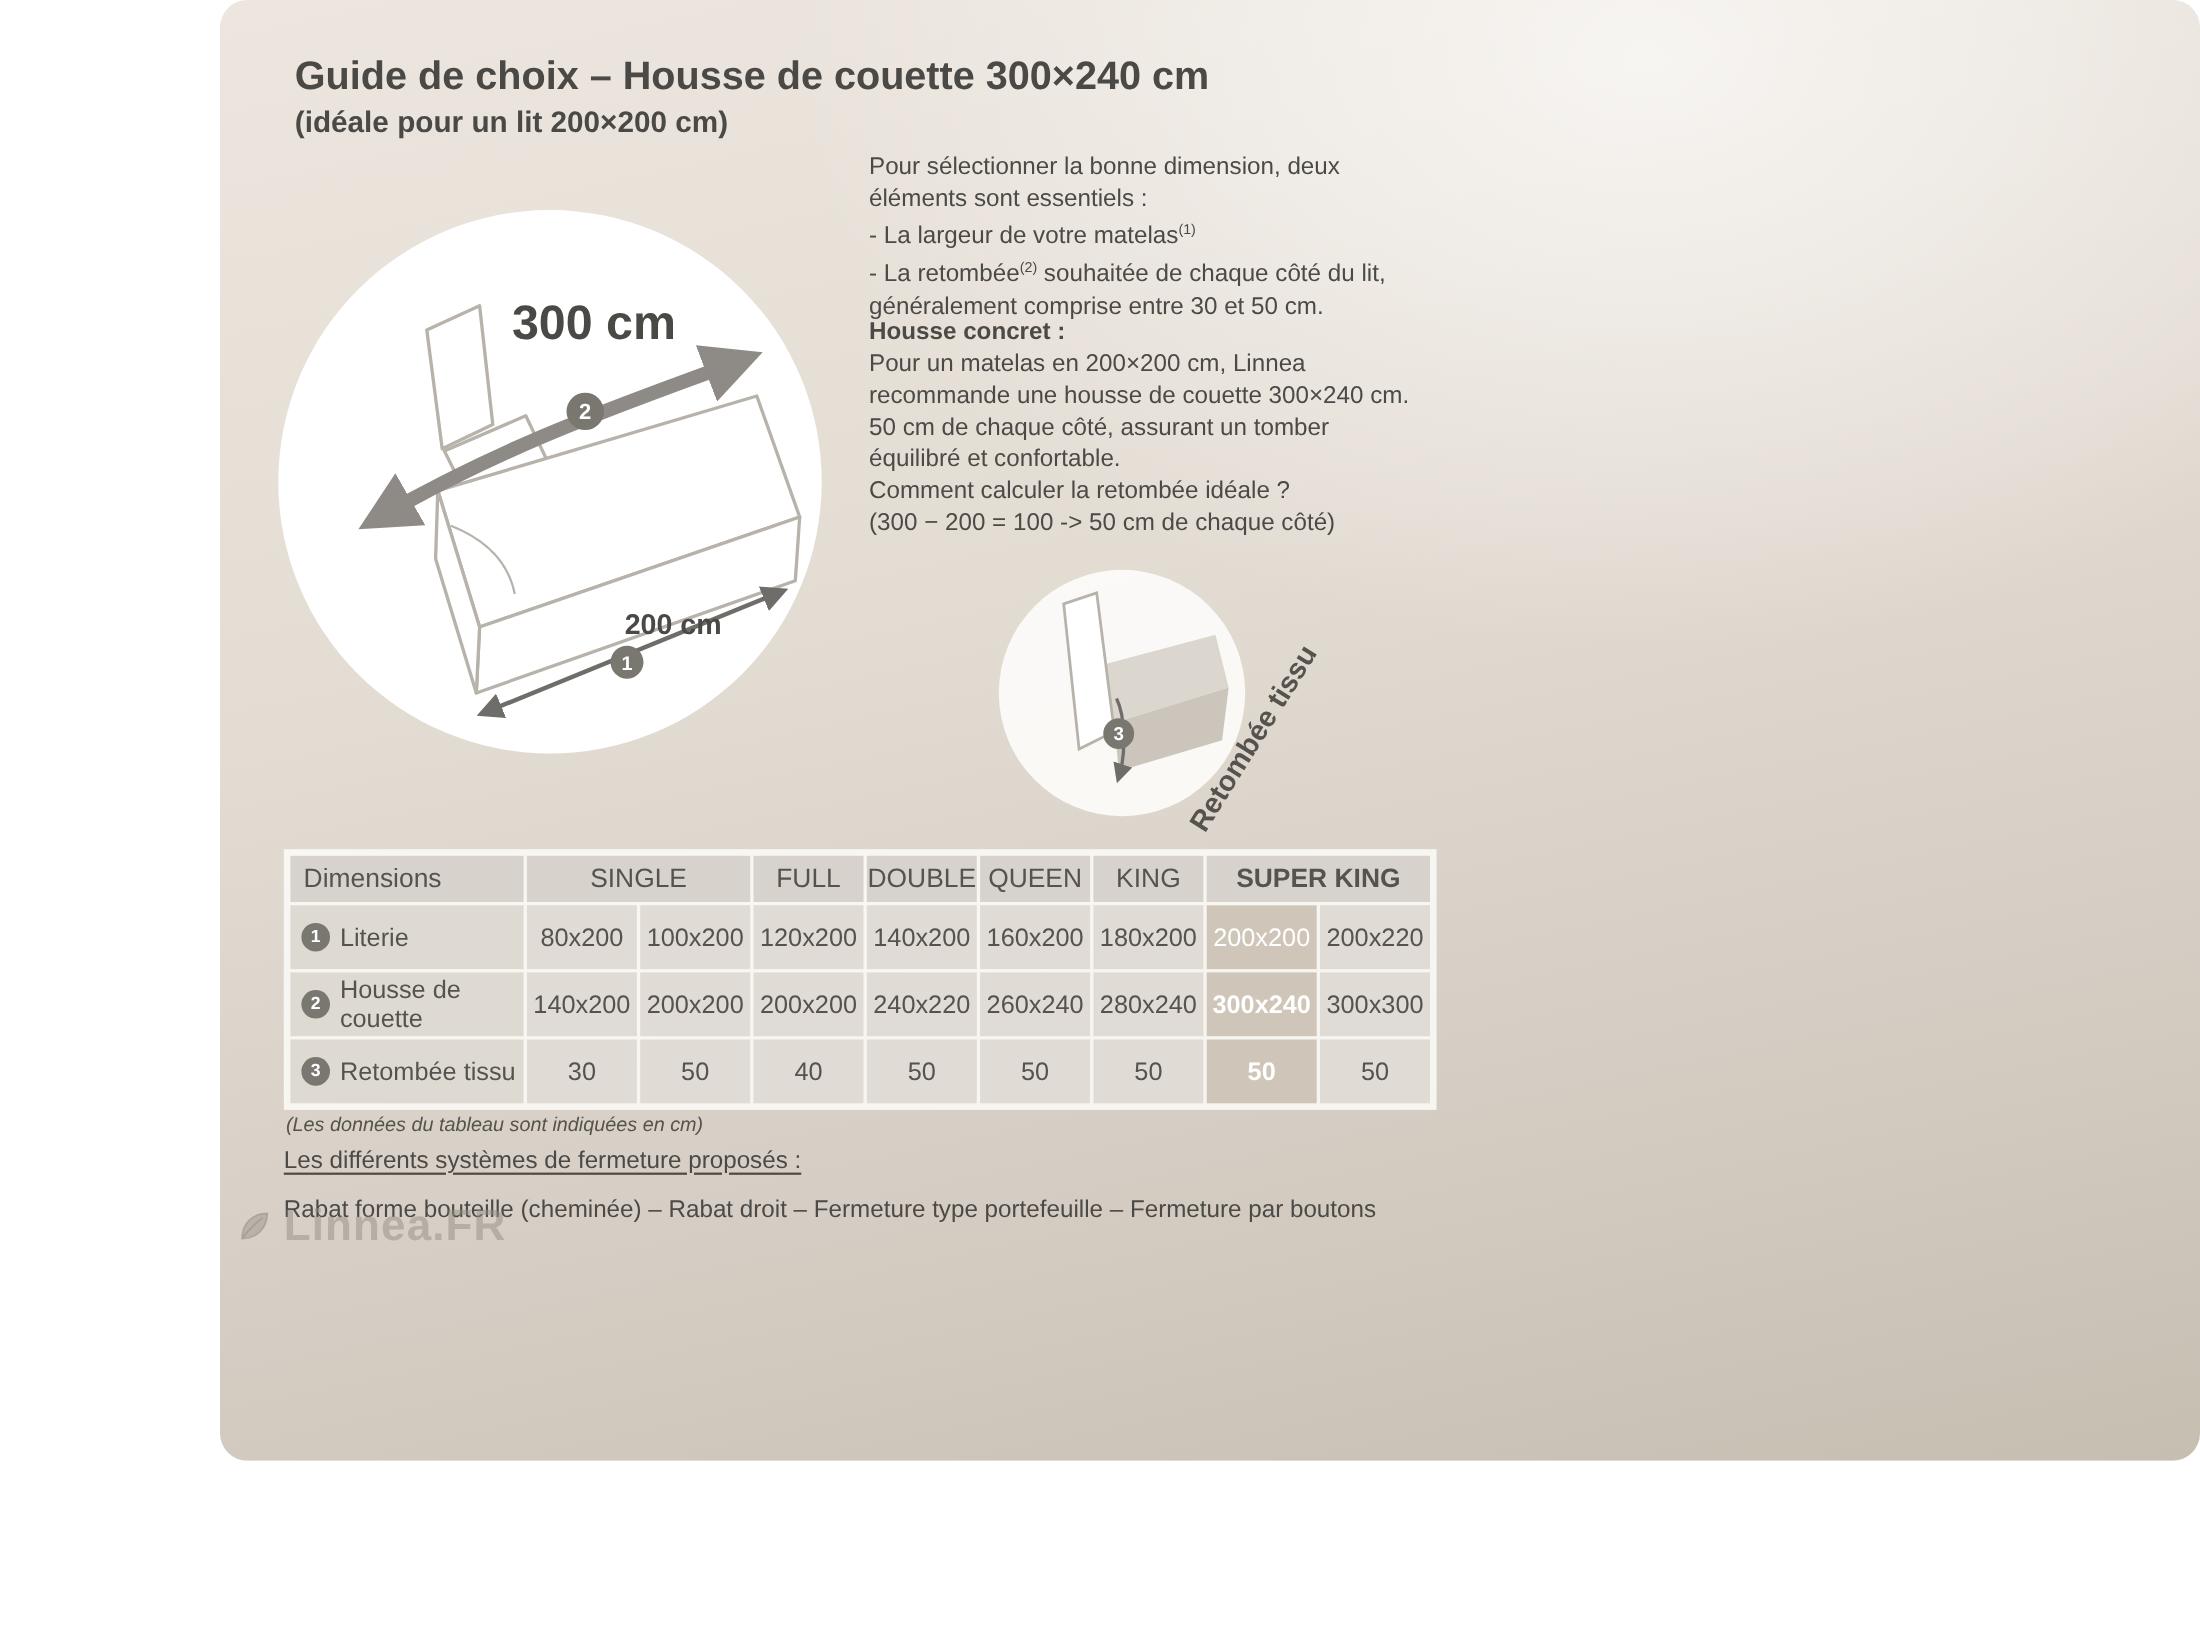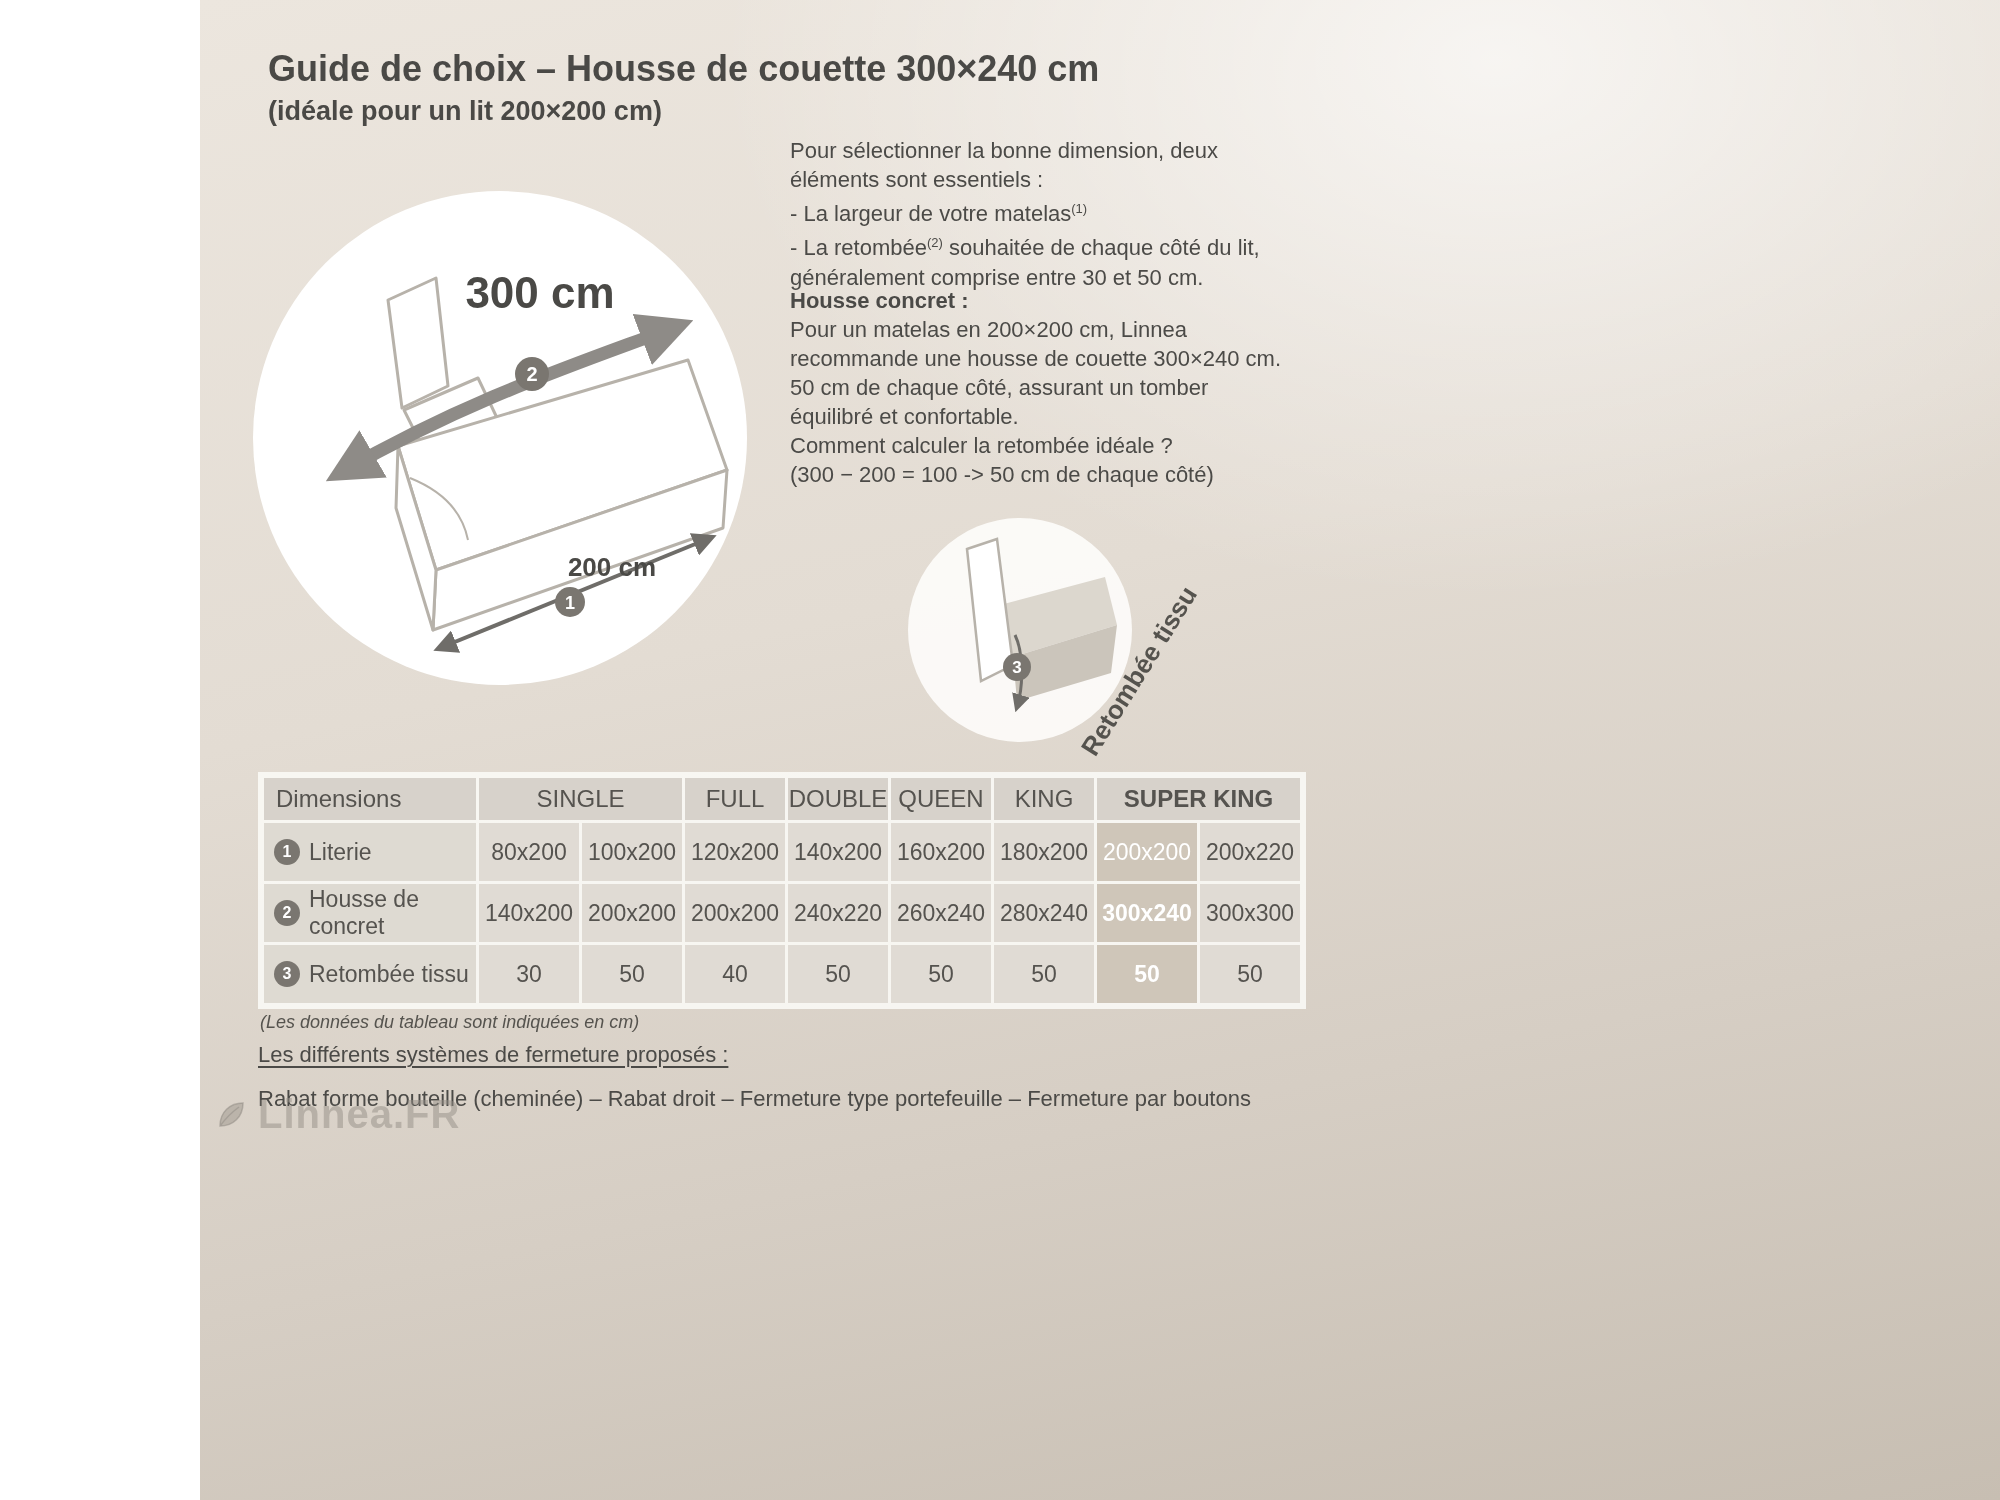--- a/index.html
+++ b/index.html
@@ -1,24 +1,25 @@
 <!DOCTYPE html>
 <html><head>
 <meta charset="utf-8">
 <style>
   html,body{margin:0;padding:0;}
   body{
     width:2000px;height:1500px;position:relative;background:#ffffff;
     font-family:"Liberation Sans",sans-serif;color:#4b4a47;overflow:hidden;
   }
   .stage{
-    position:absolute;left:200px;top:0;width:1800px;height:1500px;
+    position:absolute;left:200px;top:0;width:1800px;height:1328px;
     background:
       radial-gradient(ellipse 1300px 900px at 72% 4%, rgba(255,255,255,.65), rgba(255,255,255,0) 60%),
       linear-gradient(168deg,#ece6de 0%,#e3dcd3 40%,#d6cec4 70%,#c7beb2 100%);
+    border-radius: 25px;
   }
   .abs{position:absolute;}
   .page-title{left:68px;top:48px;font-size:36px;font-weight:bold;color:#4a4946;white-space:nowrap;}
   .page-subtitle{left:68px;top:96px;font-size:27px;font-weight:bold;color:#4a4946;white-space:nowrap;}
 
   .main-diagram{left:40px;top:178px;width:520px;height:520px;}
   .small-diagram{left:705px;top:515px;width:230px;height:230px;}
 
   .textcol{left:590px;width:560px;}
   .tline{font-size:22px;line-height:29px;white-space:nowrap;color:#4b4a47;}
@@ -147,21 +148,21 @@
     <div class="cell td">100x200</div>
     <div class="cell td">120x200</div>
     <div class="cell td">140x200</div>
     <div class="cell td">160x200</div>
     <div class="cell td">180x200</div>
     <div class="cell td hl">200x200</div>
     <div class="cell td">200x220</div>
 
     <div class="cell tl">
       <span class="num-badge">2</span>
-      <span>Housse de concret</span>
+      <span>Housse de couette</span>
     </div>
     <div class="cell td">140x200</div>
     <div class="cell td">200x200</div>
     <div class="cell td">200x200</div>
     <div class="cell td">240x220</div>
     <div class="cell td">260x240</div>
     <div class="cell td">280x240</div>
     <div class="cell td hl hb">300x240</div>
     <div class="cell td">300x300</div>
 

